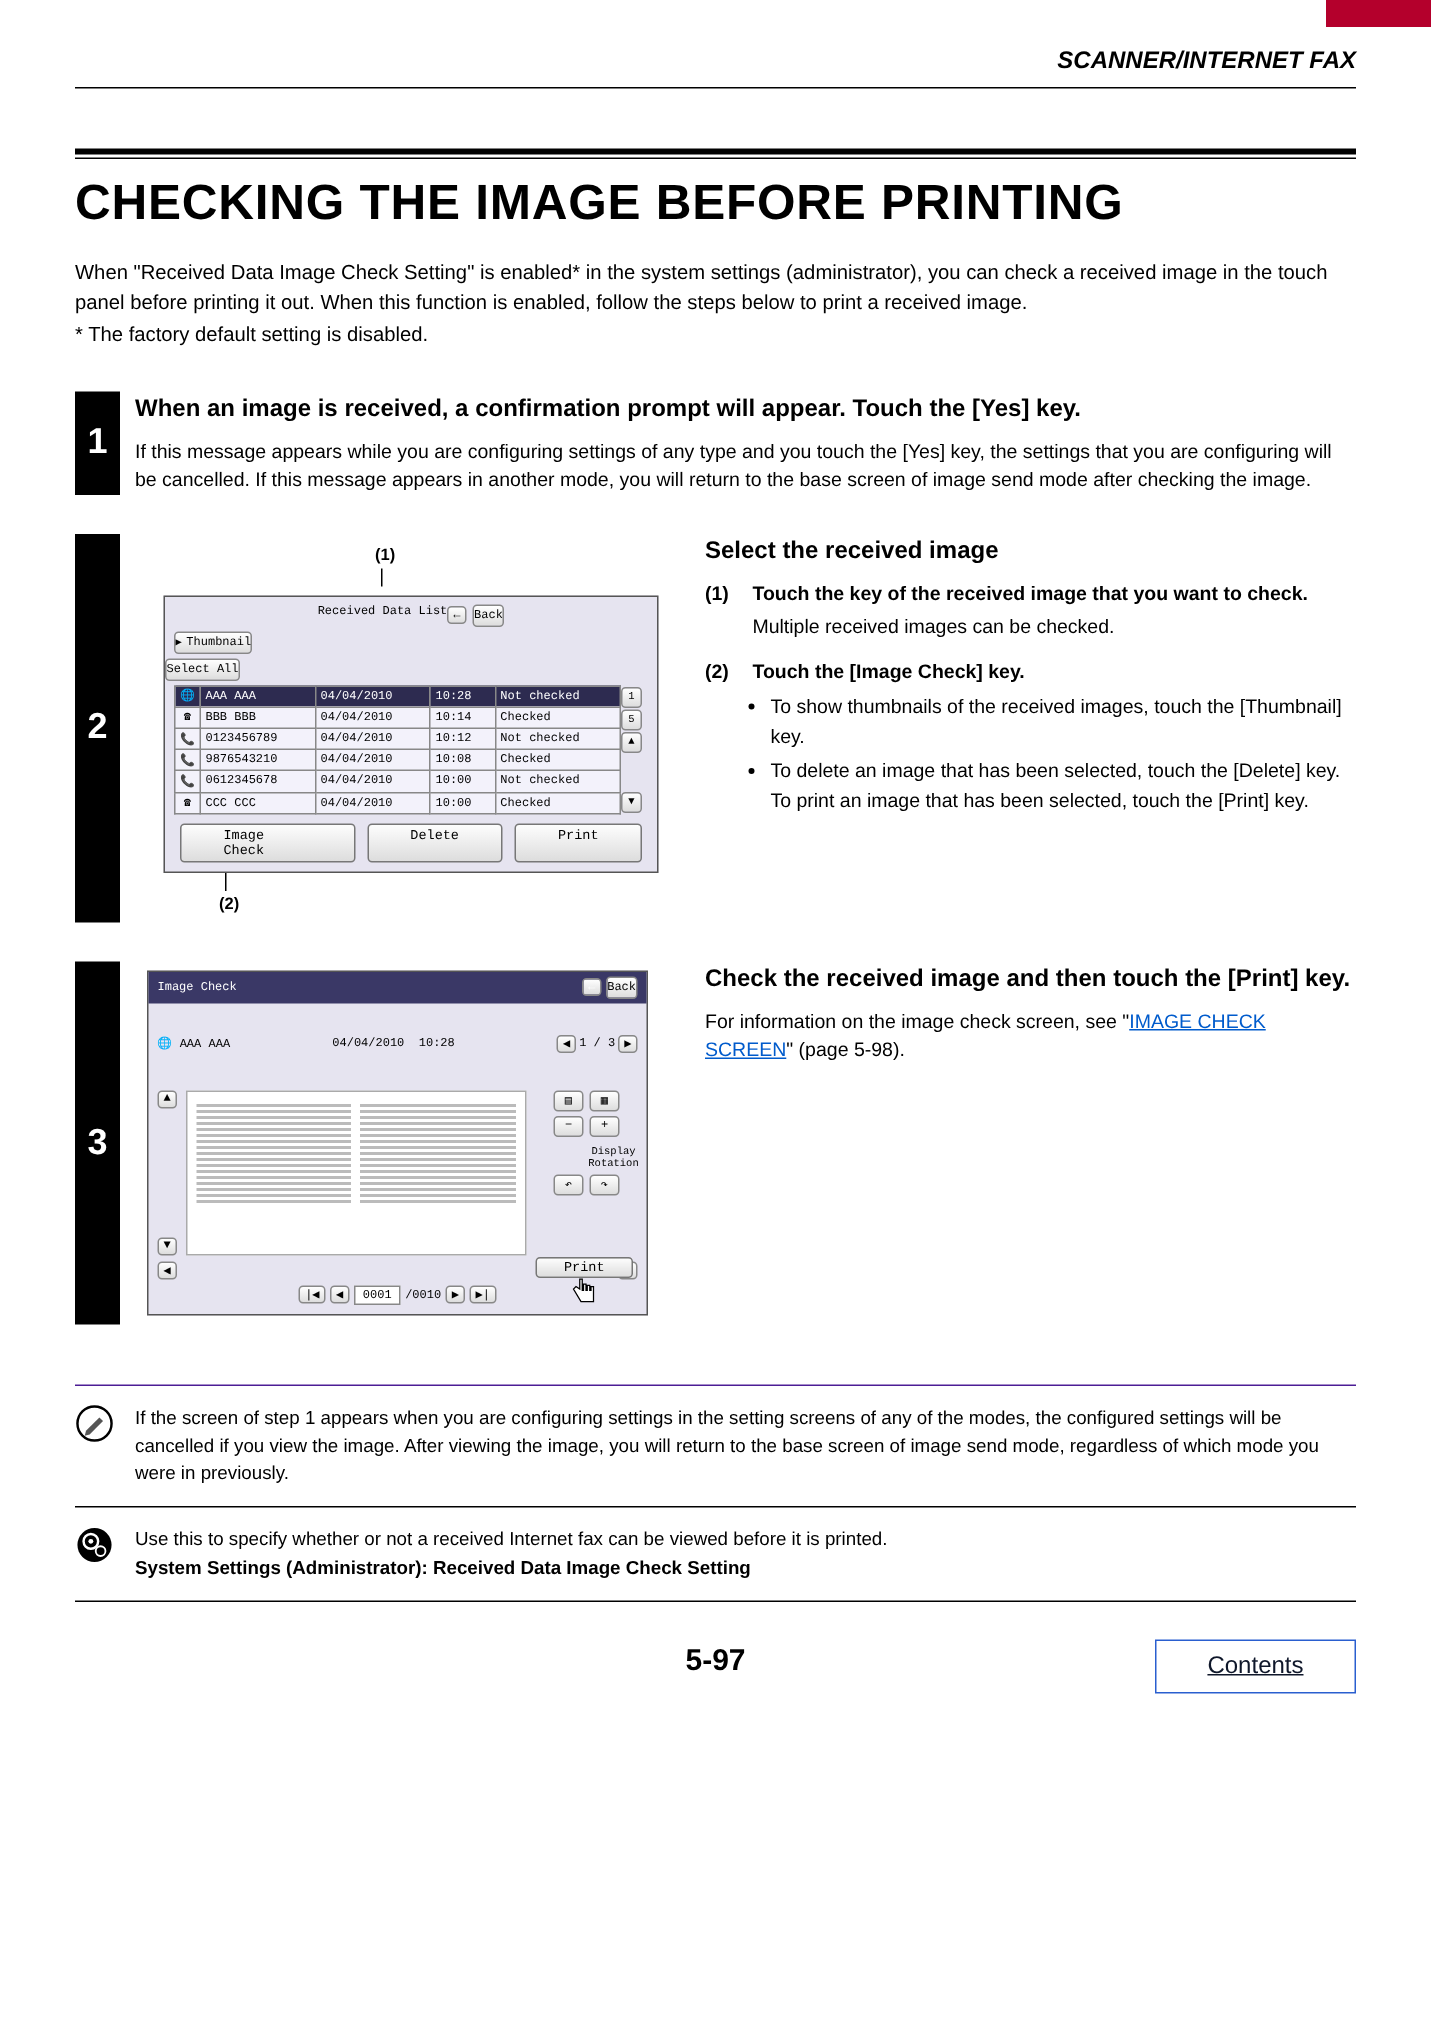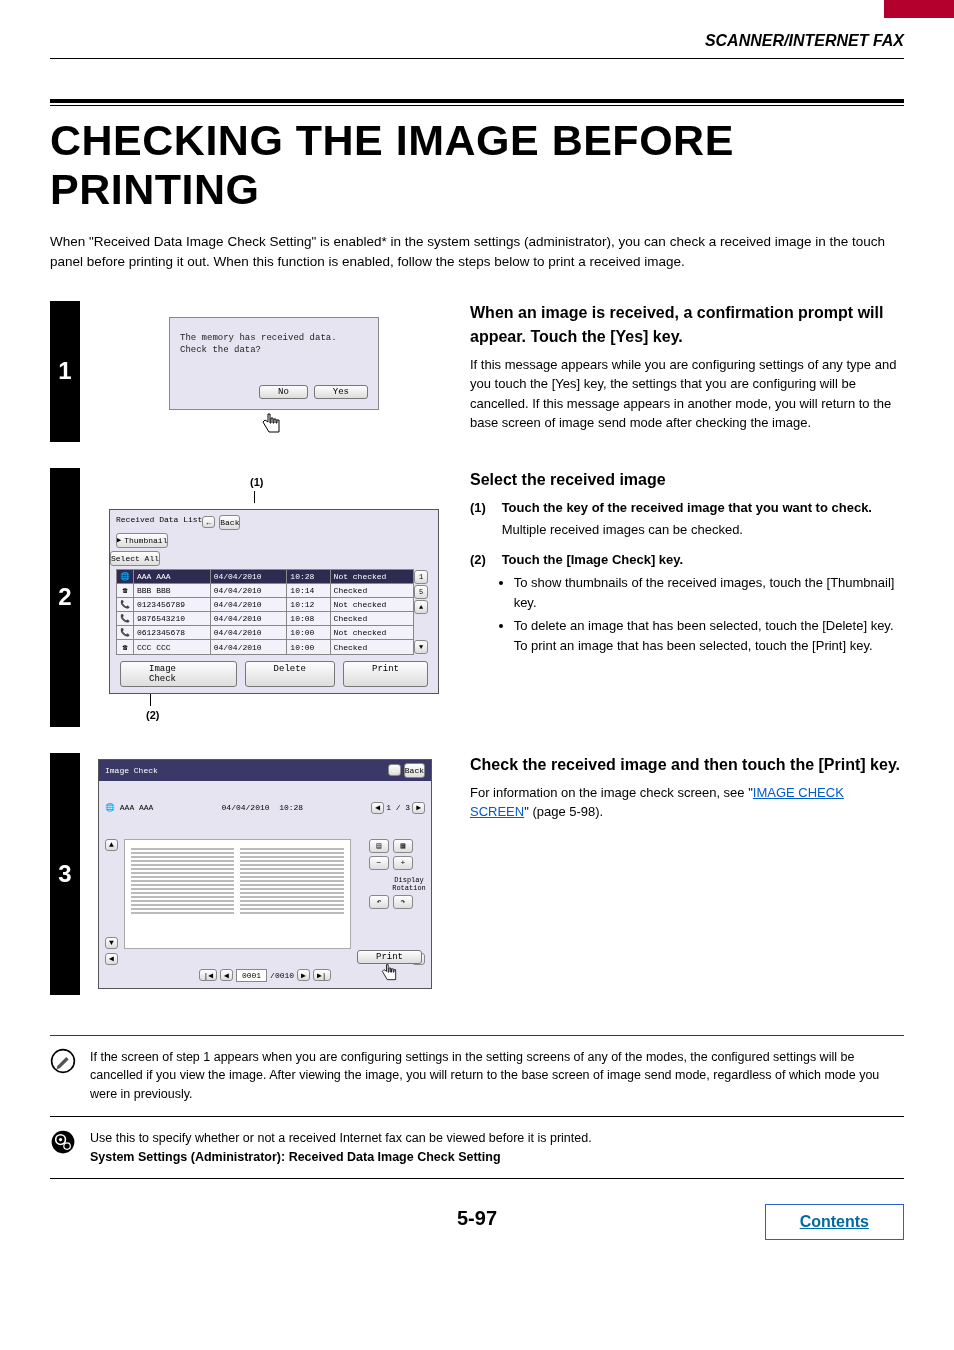--- a/index.html
+++ b/index.html
@@ -2,21 +2,21 @@
 <html><head>
 <meta charset="utf-8">
 <style>
   *{box-sizing:border-box;margin:0;padding:0;}
   body{font-family:Arial,Helvetica,sans-serif;background:#fff;width:954px;}
   .red-corner{position:absolute;top:0;right:0;width:70px;height:18px;background:#b4002c;}
   .page{position:relative;padding:20px 50px 40px 50px;}
   .header-area{text-align:right;font-weight:bold;font-style:italic;font-size:16px;padding:12px 0 8px 0;border-bottom:1px solid #000;}
   .hr-thick{border:0;border-top:4px solid #000;margin-top:40px;}
   .hr-thin{border:0;border-top:1px solid #000;margin-top:2px;margin-bottom:10px;}
-  h1.title{font-size:43px;font-weight:bold;letter-spacing:0.5px;margin:4px 0 18px 0;}
+  h1.title{font-size:33px;font-weight:bold;letter-spacing:0.5px;margin:4px 0 18px 0;}
   .intro{font-size:13.5px;line-height:1.5;margin-bottom:28px;}
   .step-row{display:flex;align-items:stretch;margin-bottom:26px;gap:0;}
   .step-num-bar{width:30px;background:#000;color:#fff;display:flex;align-items:center;justify-content:center;font-size:24px;font-weight:bold;}
   .step-figure{width:380px;padding:6px 10px 6px 18px;position:relative;}
   .step-text{flex:1;font-size:13px;line-height:1.5;padding-left:10px;}
   .step-text h2{font-size:16px;font-weight:bold;margin-bottom:6px;}
   .step-sub{margin-left:0;}
   .step-sub li{list-style:none;margin-bottom:10px;}
   .sub-num{font-weight:bold;display:inline-block;width:28px;vertical-align:top;}
   .sub-body{display:inline-block;width:calc(100% - 32px);vertical-align:top;}
@@ -26,21 +26,21 @@
   .bullets li{list-style:disc;margin-bottom:4px;}
   .link{color:#005bcc;}
   
   .dialog1{width:210px;margin:10px auto 0 auto;border:1px solid #888;background:#e6e4f0;padding:14px 10px 10px 10px;font-size:9px;font-family:"Courier New",monospace;}
   .dialog1 .msg{color:#222;line-height:1.4;}
   .dialog1 .btnrow{display:flex;justify-content:flex-end;gap:6px;margin-top:28px;}
   .minibtn{border:1px solid #777;background:linear-gradient(#fdfdfd,#ddd);padding:1px 18px;border-radius:3px;font-size:9px;font-family:"Courier New",monospace;cursor:default;}
   .cursor-hand{display:block;margin:2px auto 0 auto;}
   
   .panel2{width:330px;margin:6px auto 0 auto;border:1px solid #555;background:#e6e4f0;font-size:8px;font-family:"Courier New",monospace;}
-  .panel2 .hdr{display:flex;justify-content:flex-start;padding:5px 6px 3px 6px;}
+  .panel2 .hdr{display:flex;justify-content:center;padding:5px 6px 3px 6px;}
   .panel2 .hdr .right{display:flex;gap:4px;align-items:center;}
   .panel2 .tabrow{display:flex;gap:3px;padding:0 6px 3px 6px;justify-content:flex-start;align-items:center;}
   .tabbtn{border:1px solid #888;background:linear-gradient(#fff,#ddd);padding:2px 0;border-radius:3px;display:flex;align-items:center;gap:3px;}
   .table{border-collapse:collapse;width:calc(100% - 26px);margin-left:6px;}
   .table td{border:1px solid #888;padding:1px 3px;background:#f3f2fb;white-space:nowrap;}
   .table tr.sel td{background:#2d2b50;color:#fff;}
   .scrollcol{display:inline-block;width:16px;vertical-align:top;}
   .scrollbtn{border:1px solid #888;background:linear-gradient(#fff,#ddd);width:14px;height:14px;border-radius:3px;font-size:7px;display:flex;align-items:center;justify-content:center;margin:1px 0;}
   .panel2 .listwrap{display:flex;padding:0 4px 2px 0;}
   .panel2 .footer{display:flex;gap:8px;padding:4px 10px 6px 10px;justify-content:space-between;}
@@ -68,56 +68,42 @@
   .panel3 .bscroll{display:flex;justify-content:space-between;padding:0 6px;}
   .panel3 .pgctrl{display:flex;justify-content:center;gap:3px;padding:4px 0 6px 0;align-items:center;}
   .pgnum{border:1px solid #888;background:#fff;padding:1px 5px;}
   .panel3 .printwrap{position:absolute;right:10px;bottom:6px;text-align:center;}
   .panel3wrap{position:relative;display:inline-block;}
   
   .note{display:flex;gap:14px;border-top:1px solid #4c1d95;padding:12px 0;font-size:12.5px;line-height:1.5;align-items:flex-start;margin-top:40px;}
   .note2{display:flex;gap:14px;border-top:1px solid #000;border-bottom:1px solid #000;padding:12px 0;font-size:12.5px;line-height:1.5;align-items:flex-start;}
   .note-icon{width:26px;height:26px;flex:0 0 26px;}
   .pagenum{text-align:center;font-size:20px;font-weight:bold;margin-top:28px;}
-  .contents-btn{position:absolute;right:50px;bottom:30px;border:1px solid #2a5fcf;border-radius:0;padding:8px 34px;color:#0369a1;font-weight:bold;font-size:16px;background:#fff;}
+  .contents-btn{position:absolute;right:50px;bottom:30px;border:1px solid #2a5fcf;border-radius:0;padding:8px 34px;color:#0f172a;font-weight:normal;font-size:16px;background:#fff;}
   .sqbtn{border:1px solid #888;background:linear-gradient(#fff,#ddd);border-radius:3px;padding:0 3px;height:12px;display:inline-flex;align-items:center;justify-content:center;font-size:8px;}
   .selallwrap{display:flex;justify-content:flex-start;padding:0 26px 3px 0;}
 </style>
 </head>
 <body>
 <div class="red-corner"></div>
 <div class="page">
 
 <div class="header-area">SCANNER/INTERNET FAX</div>
 
 <hr class="hr-thick">
 <hr class="hr-thin">
 <h1 class="title">CHECKING THE IMAGE BEFORE PRINTING</h1>
 
 <div class="intro">
   <p>When "Received Data Image Check Setting" is enabled* in the system settings (administrator), you can check a received image in the touch panel before printing it out. When this function is enabled, follow the steps below to print a received image.</p>
+  <p>* The factory default setting is disabled.</p>
 </div>
 
 <div class="step-row">
   <div class="step-num-bar">1</div>
-  <div class="step-figure">
-    <div class="dialog1">
-      <div class="msg">
-        <div>The memory has received data.</div>
-        <div>Check the data?</div>
-      </div>
-      <div class="btnrow">
-        <span class="minibtn">No</span>
-        <span class="minibtn">Yes</span>
-      </div>
-    </div>
-    <svg class="cursor-hand" width="26" height="24" viewBox="0 0 26 24" style="margin-left:160px;">
-      <path d="M10 2 l0 8 l-3 -2 l-2 2 l6 10 l10 0 l0 -12 l-2 0 l0 3 l-1 0 l0 -4 l-2 0 l0 4 l-1 0 l0 -5 l-2 0 l0 5 l-1 0 l0 -9 z" fill="#fff" stroke="#000" stroke-width="1"></path>
-    </svg>
-  </div>
   <div class="step-text">
     <h2>When an image is received, a confirmation prompt will appear. Touch the [Yes] key.</h2>
     <p>If this message appears while you are configuring settings of any type and you touch the [Yes] key, the settings that you are configuring will be cancelled. If this message appears in another mode, you will return to the base screen of image send mode after checking the image.</p>
   </div>
 </div>
 
 <div class="step-row">
   <div class="step-num-bar">2</div>
   <div class="step-figure">
     <div class="callout">(1)</div>

